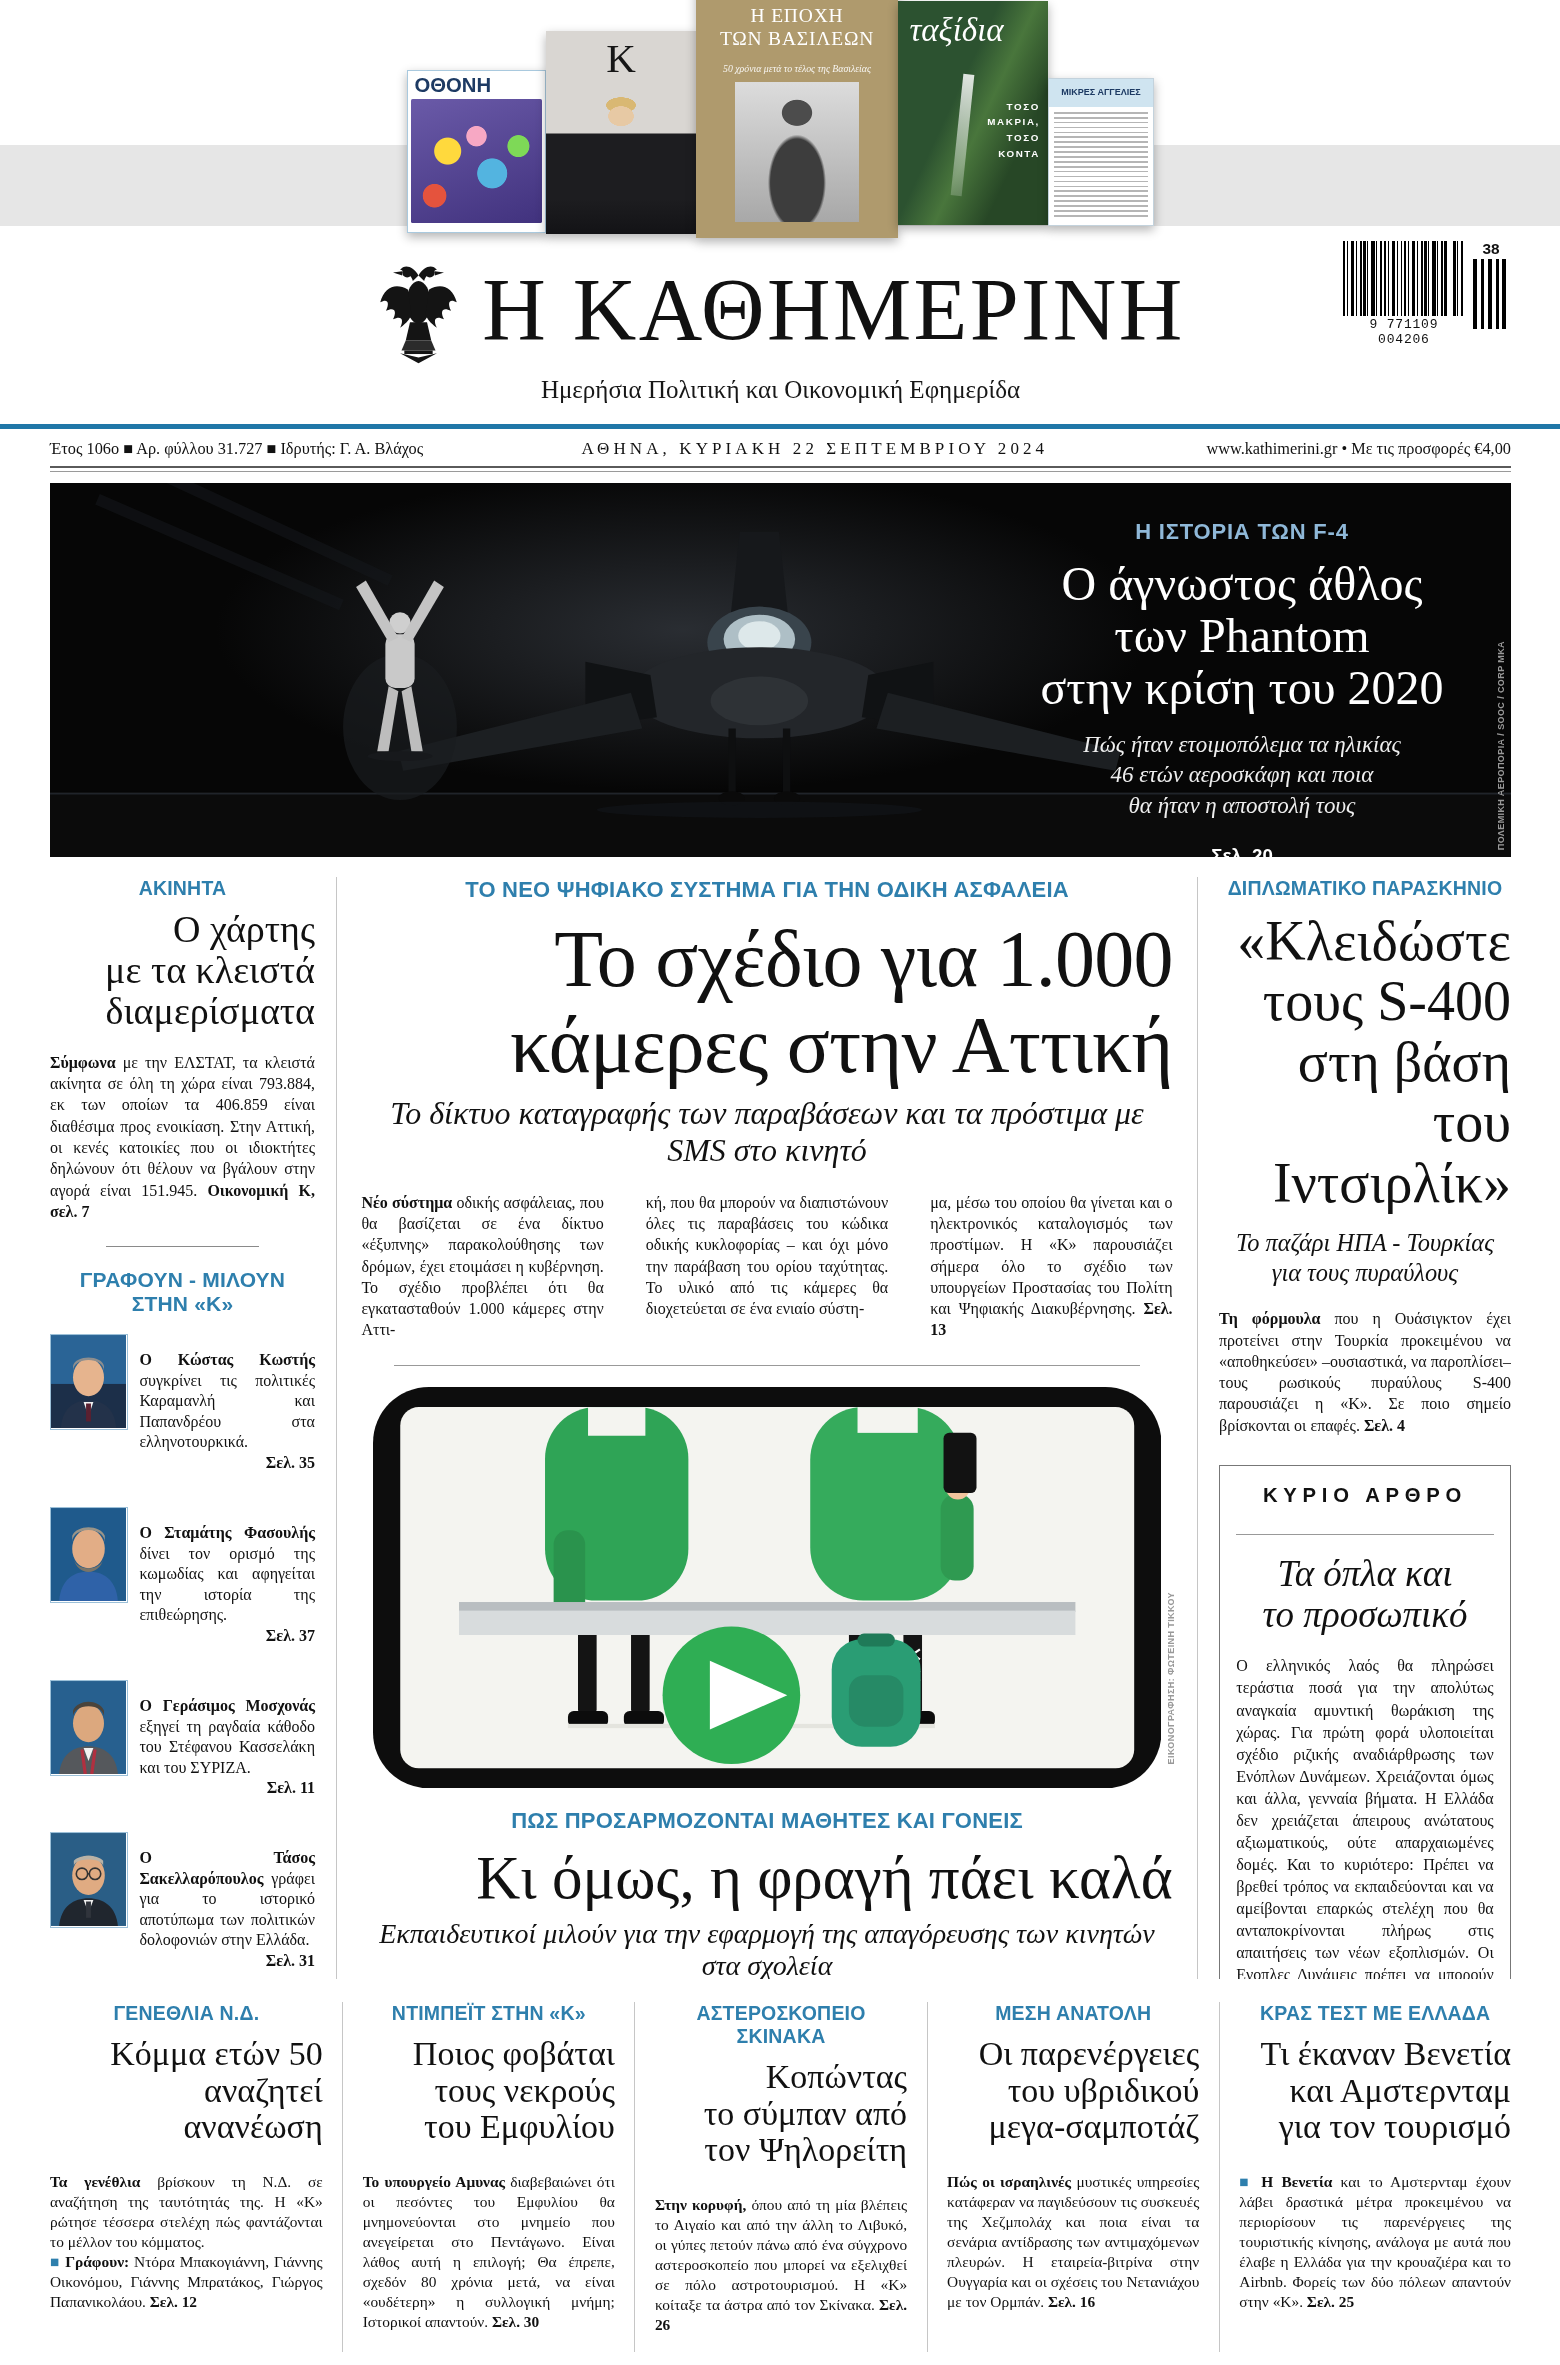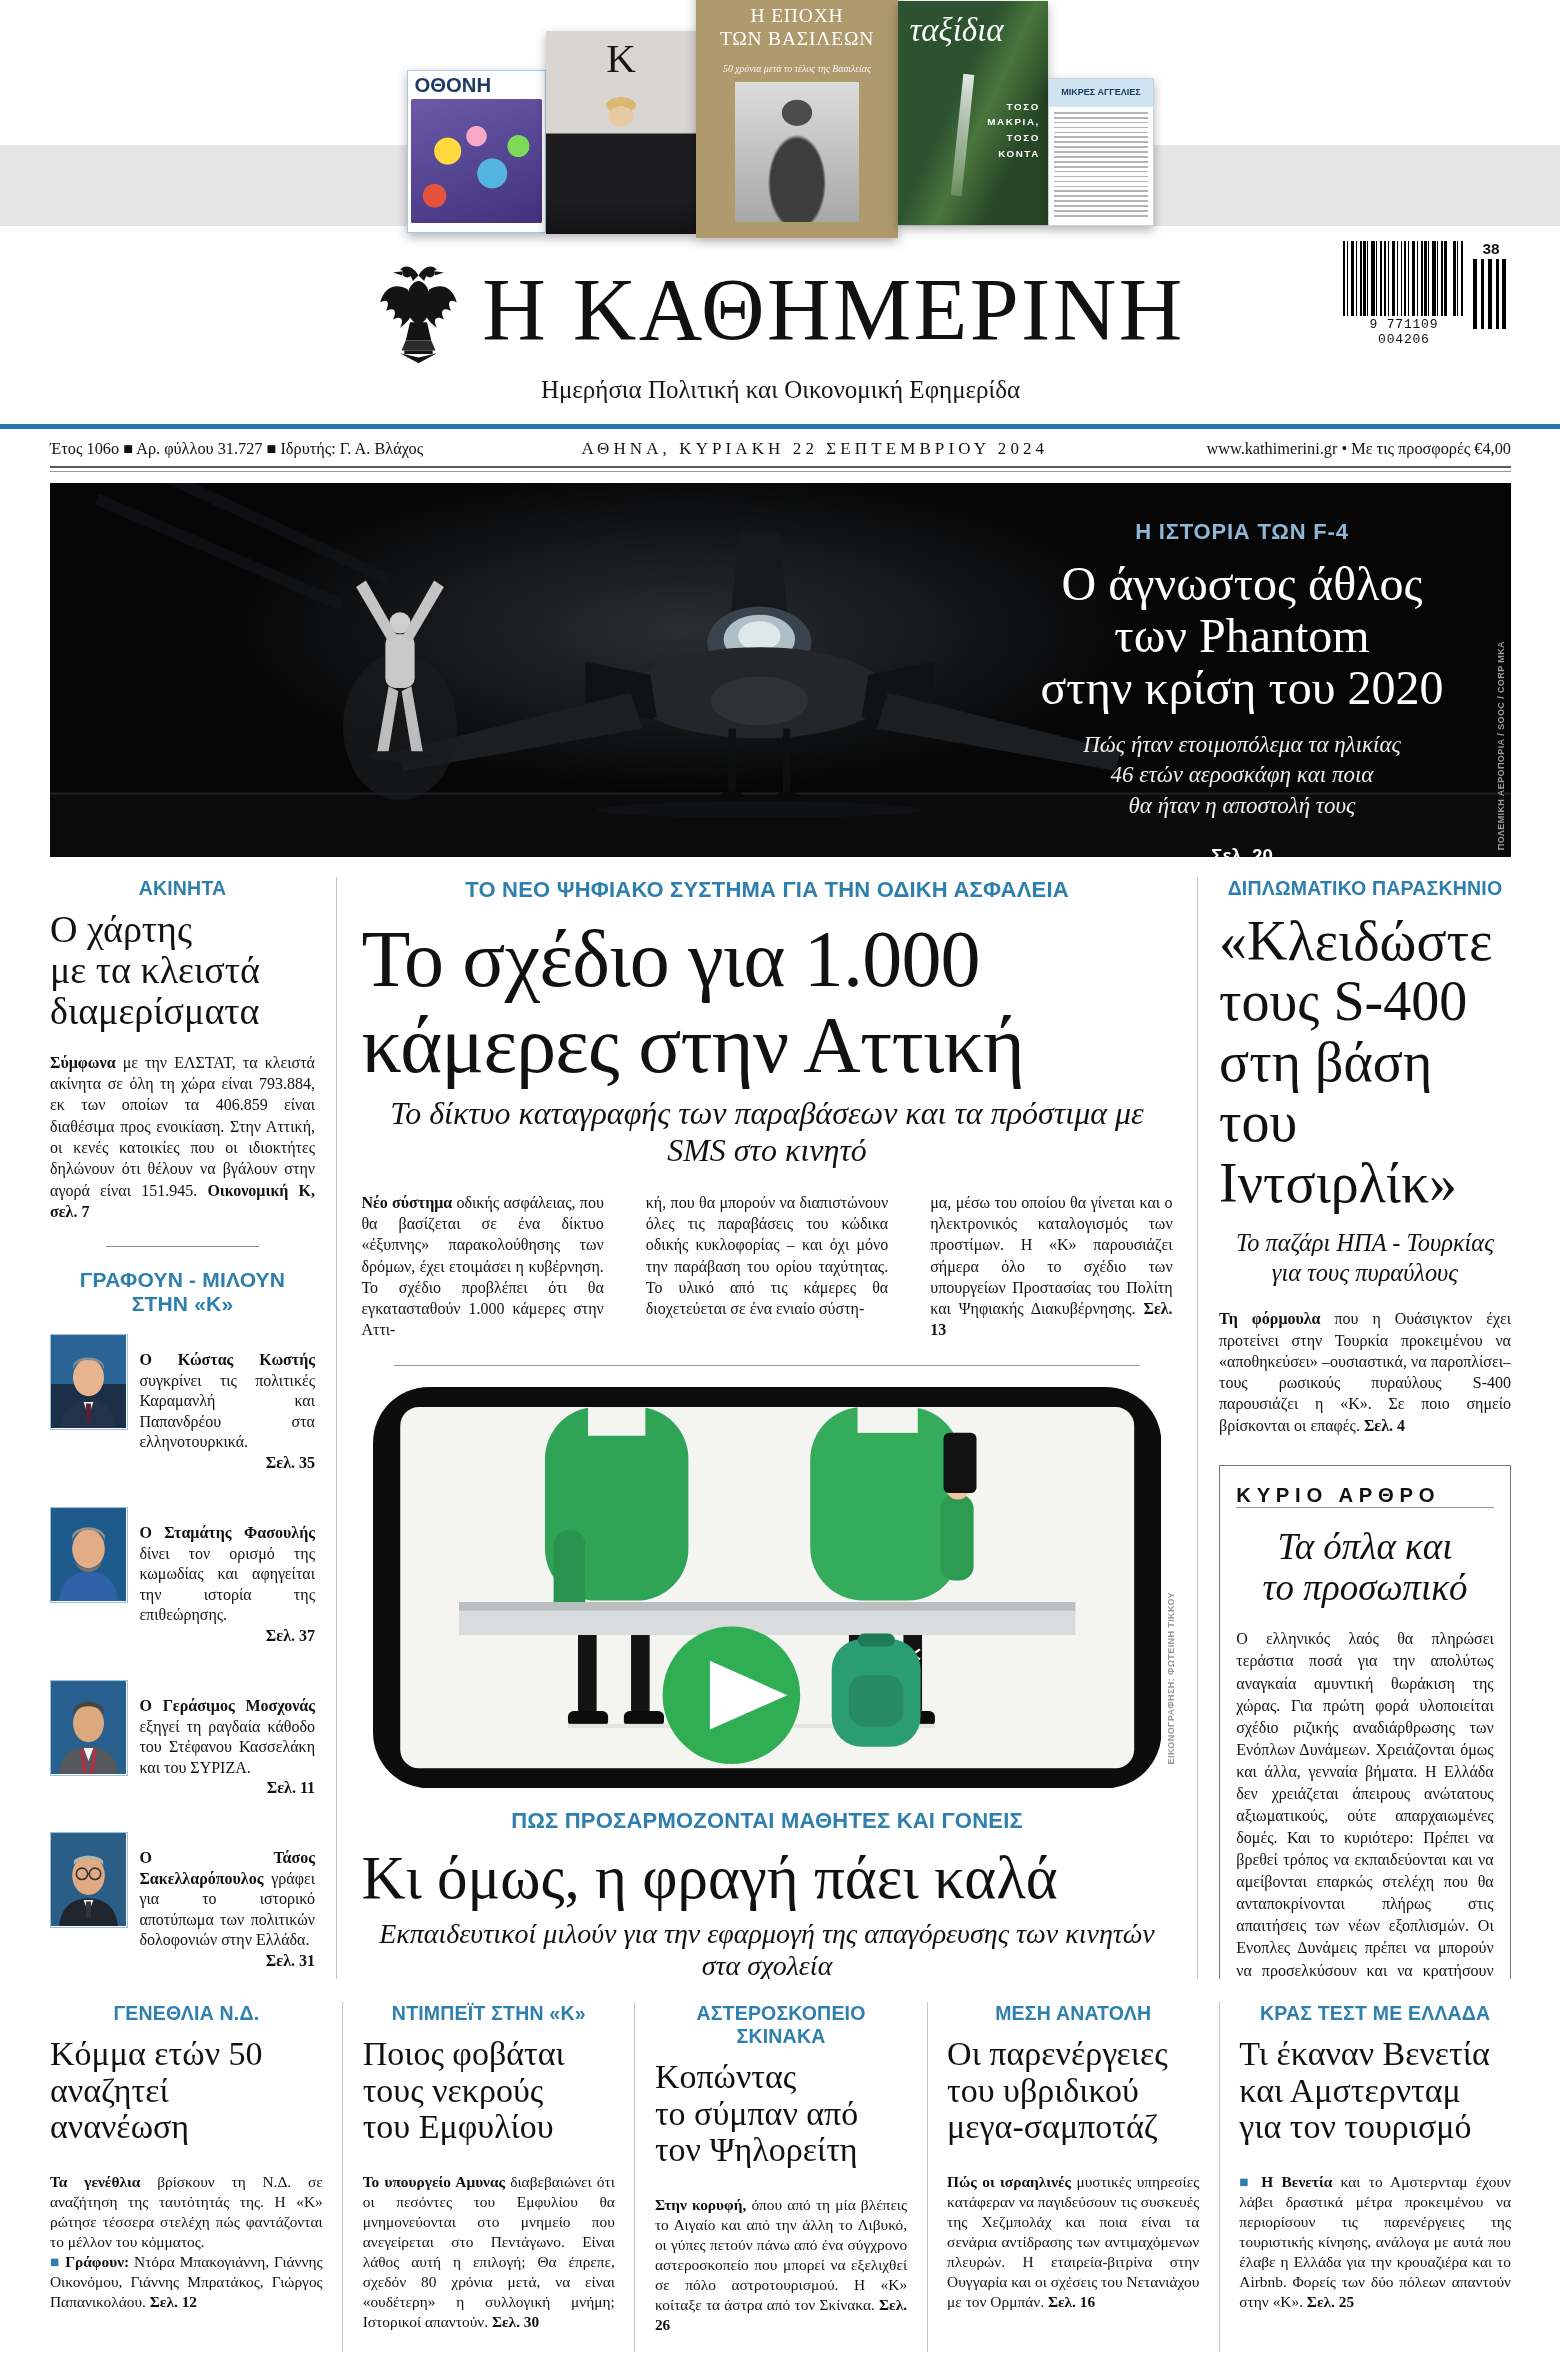--- a/index.html
+++ b/index.html
@@ -89,21 +89,21 @@
   .hero .vcredit{position:absolute;right:4.9px;bottom:6.5px}
 
   
   .main-grid{display:grid;grid-template-columns:286px 862px 1fr;gap:0 0;margin:19.5px 50px 0;
       height:1102px;overflow:hidden}
   .col-left{padding-right:21px}
   .col-center{border-left:0.8px solid #c6c6c6;border-right:0.8px solid #c6c6c6;padding:0 24.4px}
   .col-right{padding-left:21px}
 
   .kicker{color:#2e7fad;font:700 19.5px "Liberation Sans",sans-serif;text-align:center;letter-spacing:0.2px}
-  .hl{font-weight:400;text-align:left;white-space:pre-line;line-height:1.08}
+  .hl{font-weight:400;text-align:right;white-space:pre-line;line-height:1.08}
   .hl-left{font-size:38px;margin:9.8px 0 19.5px}
   .body-text{font-size:16px;line-height:1.33;text-align:justify}
   .lead{font-weight:700}
   .page-ref{font-weight:700}
   .sep{border:0;border-top:1.6px solid #8a8a8a;width:58%;margin:24.4px auto 21px}
 
   .grafoun-item{display:flex;gap:11.4px;margin-top:18px}
   .gi-photo{width:76px;height:94px;flex:none;border:0.8px solid #9cc0d8}
   .gi-photo svg{display:block}
   .gi-text{font-size:16px;line-height:1.28;text-align:justify;flex:1}
@@ -118,22 +118,22 @@
   .illus-wrap{position:relative;margin:0 11.4px}
   .illus-wrap svg{display:block;width:100%;height:auto}
   .illus-credit{position:absolute;right:-14.6px;bottom:24.4px}
   .fragi-hl{font-size:61px;margin:11.4px 0 6.5px}
   .fragi-deck{font-size:28px;margin-bottom:21px}
 
   .right-hl{font-size:56px;margin:11.4px 0 14.6px}
   .right-deck{font:italic 400 24.4px "Liberation Serif",serif;text-align:center;line-height:1.25;
       margin-bottom:19.5px;white-space:pre-line}
   .editorial{border:1.6px solid #777;margin-top:29px;padding:18px 16.3px 21px}
-  .ed-header{font:700 20.3px "Liberation Sans",sans-serif;letter-spacing:5.7px;text-align:left;
-      padding-bottom:0;border-bottom:1.6px solid #999;margin-bottom:18px}
+  .ed-header{font:700 20.3px "Liberation Sans",sans-serif;letter-spacing:5.7px;text-align:center;
+      padding-bottom:27px;border-bottom:1.6px solid #999;margin-bottom:18px}
   .ed-hl{font:italic 400 37px "Liberation Serif",serif;text-align:center;line-height:1.12;
       white-space:pre-line;margin-bottom:19.5px}
   .ed-body{font-size:16px;line-height:1.38;text-align:justify}
 
   
   .bottom-grid{display:grid;grid-template-columns:repeat(5,1fr);margin:23px 50px 0;height:350px;overflow:hidden}
   .bstory{padding:0 19.5px;border-left:0.8px solid #c6c6c6}
   .bstory:first-child{border-left:0;padding-left:0}
   .bstory:last-child{padding-right:0}
   .b-hl{font-size:34px;margin:11.4px 0 21px;min-height:115px}

